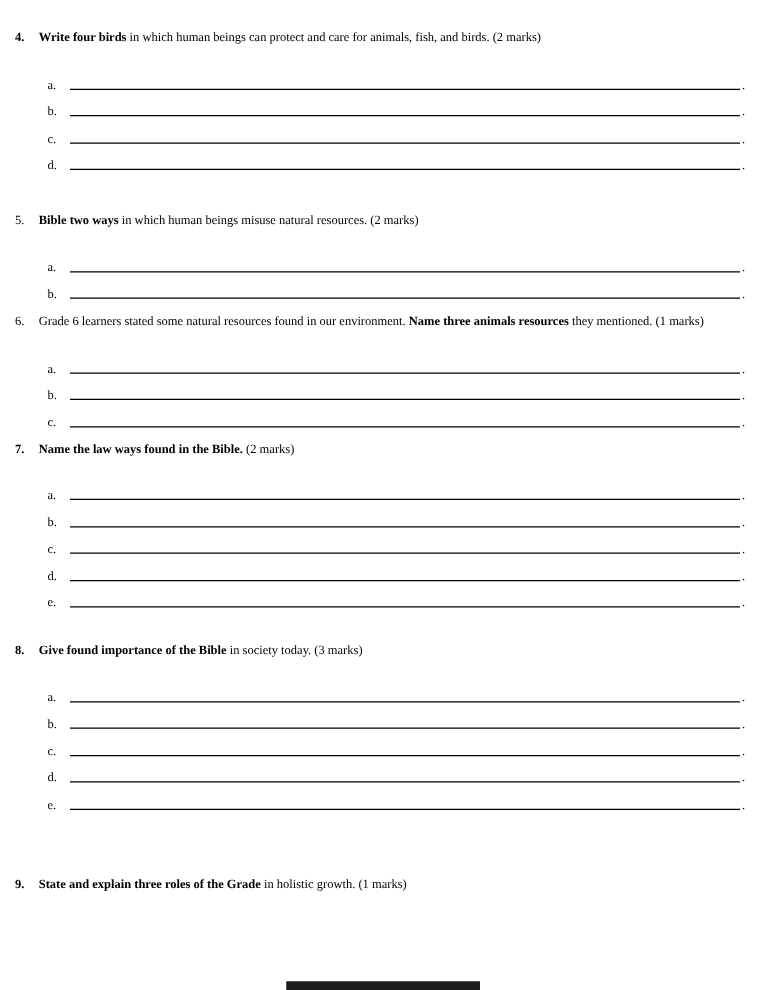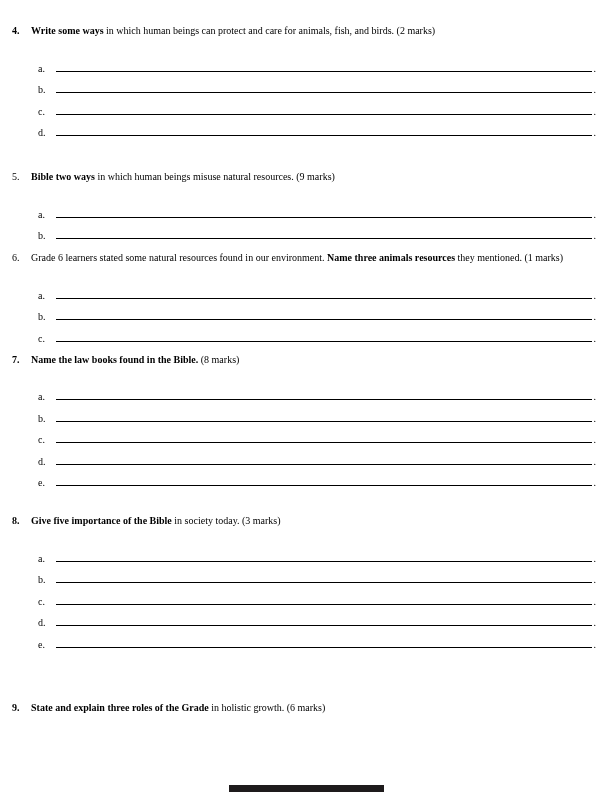--- a/index.html
+++ b/index.html
@@ -42,21 +42,21 @@
   }
 </style>
 </head>
 <body>
 
 <div class="page">
 
   <div class="question q4">
     <div class="q-head">
       <span class="q-num b">4.</span>
-      <span class="q-text"><span></span><b>Write some ways</b><span> in which human beings can protect and care for animals, fish, and birds. (2 marks)</span></span>
+      <span class="q-text"><span></span><b>Write four birds</b><span> in which human beings can protect and care for animals, fish, and birds. (2 marks)</span></span>
     </div>
     <div class="q-lines">
         <div class="answer-row">
           <span class="letter">a.</span>
           <span class="rule"></span>
           <span class="dot">.</span>
         </div>
         <div class="answer-row">
           <span class="letter">b.</span>
           <span class="rule"></span>
@@ -71,21 +71,21 @@
           <span class="letter">d.</span>
           <span class="rule"></span>
           <span class="dot">.</span>
         </div>
       </div>
   </div>
 
   <div class="question q5">
     <div class="q-head">
       <span class="q-num">5.</span>
-      <span class="q-text"><span></span><b>Bible two ways</b><span> in which human beings misuse natural resources. (9 marks)</span></span>
+      <span class="q-text"><span></span><b>Bible two ways</b><span> in which human beings misuse natural resources. (2 marks)</span></span>
     </div>
     <div class="q-lines">
         <div class="answer-row">
           <span class="letter">a.</span>
           <span class="rule"></span>
           <span class="dot">.</span>
         </div>
         <div class="answer-row">
           <span class="letter">b.</span>
           <span class="rule"></span>
@@ -114,21 +114,21 @@
           <span class="letter">c.</span>
           <span class="rule"></span>
           <span class="dot">.</span>
         </div>
       </div>
   </div>
 
   <div class="question q7">
     <div class="q-head">
       <span class="q-num b">7.</span>
-      <span class="q-text"><span></span><b>Name the law books found in the Bible.</b><span> (8 marks)</span></span>
+      <span class="q-text"><span></span><b>Name the law ways found in the Bible.</b><span> (2 marks)</span></span>
     </div>
     <div class="q-lines">
         <div class="answer-row">
           <span class="letter">a.</span>
           <span class="rule"></span>
           <span class="dot">.</span>
         </div>
         <div class="answer-row">
           <span class="letter">b.</span>
           <span class="rule"></span>
@@ -148,21 +148,21 @@
           <span class="letter">e.</span>
           <span class="rule"></span>
           <span class="dot">.</span>
         </div>
       </div>
   </div>
 
   <div class="question q8">
     <div class="q-head">
       <span class="q-num b">8.</span>
-      <span class="q-text"><span></span><b>Give five importance of the Bible</b><span> in society today. (3 marks)</span></span>
+      <span class="q-text"><span></span><b>Give found importance of the Bible</b><span> in society today. (3 marks)</span></span>
     </div>
     <div class="q-lines">
         <div class="answer-row">
           <span class="letter">a.</span>
           <span class="rule"></span>
           <span class="dot">.</span>
         </div>
         <div class="answer-row">
           <span class="letter">b.</span>
           <span class="rule"></span>
@@ -182,20 +182,20 @@
           <span class="letter">e.</span>
           <span class="rule"></span>
           <span class="dot">.</span>
         </div>
       </div>
   </div>
 
   <div class="question q9">
     <div class="q-head">
       <span class="q-num b">9.</span>
-      <span class="q-text"><span></span><b>State and explain three roles of the Grade</b><span> in holistic growth. (6 marks)</span></span>
+      <span class="q-text"><span></span><b>State and explain three roles of the Grade</b><span> in holistic growth. (1 marks)</span></span>
     </div>
     <div class="q-lines"></div>
   </div>
 
   <div class="footer-bar"></div>
 
 </div>
 
 </body></html>

